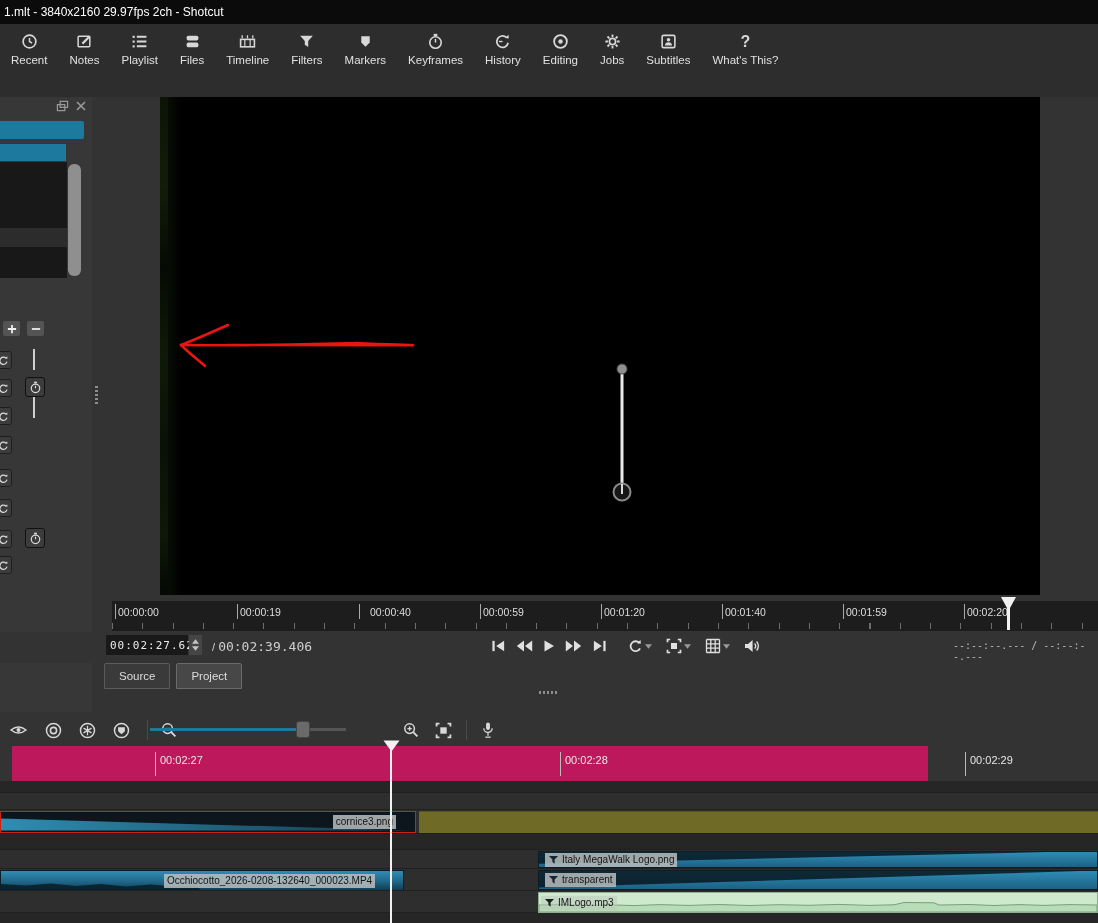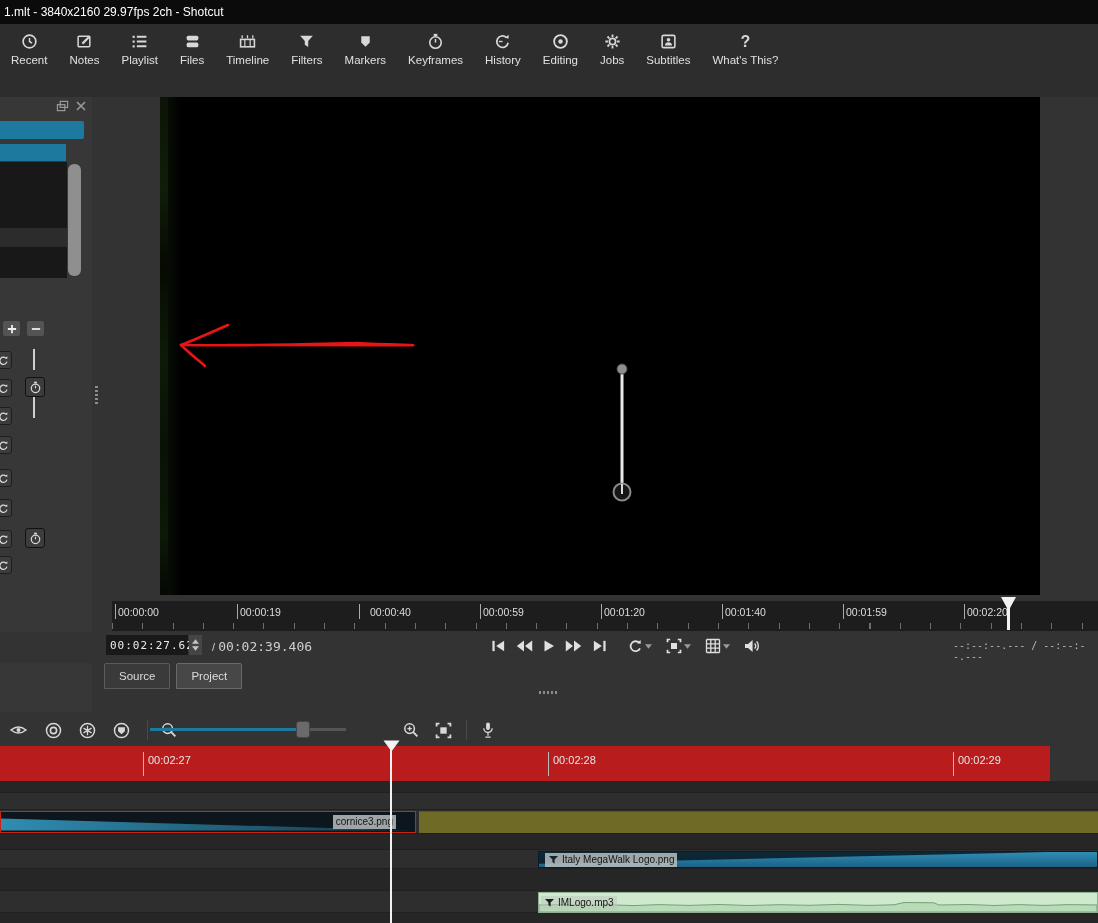--- a/index.html
+++ b/index.html
@@ -32,21 +32,21 @@
   
   .transport{left:0;top:632px;width:1098px;height:31px;background:#333}
   .tbtn{display:flex;align-items:center;justify-content:center;height:24px;padding:0 5px}
   .caret{margin-left:2px}
   .tabs{left:104px;top:663px;height:26px;display:flex;gap:6px}
   .tab{border:1px solid #5b5b5b;background:#3a3a3a;color:#ddd;font-size:11.5px;display:flex;
        align-items:center;justify-content:center;padding:0 14px;border-radius:2px 2px 0 0}
   .tab.active{background:#474747;border-color:#6a6a6a}
   
   .ttoolbar{left:0;top:714px;width:1098px;height:32px;background:#333;display:flex;align-items:center}
-  .truler{left:0;top:746px;width:1050px;height:35px;background:#b91c1c}
+  .truler{left:12px;top:746px;width:916px;height:35px;background:#be185d}
   .ttick{position:absolute;top:6px;width:1px;height:24px;background:#bbb}
   .tlabel{position:absolute;top:8px;font-size:11px;color:#e6e6e6;white-space:nowrap}
   .trackarea{left:0;top:781px;width:1098px;height:142px;background:#262626}
   .trackrow{position:absolute;left:0;width:1098px;background:#2e2e2e;border-top:1px solid #202020;border-bottom:1px solid #202020;box-sizing:border-box}
   .clip{position:absolute;box-sizing:border-box;overflow:hidden}
   .pill{position:absolute;font-size:10px;color:#141414;background:rgba(186,190,190,0.85);
         padding:1px 3px;white-space:nowrap;display:flex;align-items:center;gap:3px;line-height:12px}
   .wedge{position:absolute;inset:0}
   .vdots{width:3px;height:20px;background:repeating-linear-gradient(to bottom,#8d8d8d 0 2px,transparent 2px 4px)}
   .hdots{width:18px;height:3px;background:repeating-linear-gradient(to right,#8d8d8d 0 2px,transparent 2px 4px)}
@@ -535,20 +535,39 @@
         <div class="wedge" style="background:rgba(8,22,32,0.85);clip-path:polygon(0 0,91% 0,0 78%)"></div>
         <span class="pill" style="left:6px;top:1px">
           <svg width="11" height="10" viewBox="0 0 12 11">
               <path d="M1 1h10L7.2 5v4.6L4.8 7.8V5Z" fill="#13262f"></path>
             </svg>
           <span>Italy MegaWalk Logo.png</span>
         </span>
       </div>
     </div>
 
+    <div class="trackrow" style="top:87px;height:23px">
+      <div class="clip" style="left:0;top:1px;width:404px;height:21px;background:linear-gradient(to bottom,#2f8db4 0%,#20678a 55%,#123c52 100%);border:1px solid #0a1d28">
+        <svg class="abs" style="left:0;bottom:0" width="404" height="9" viewBox="0 0 404 9" preserveAspectRatio="none">
+          <path d="M0 3 L25 4.5 50 2.5 75 5 100 3 125 5.5 150 3.5 175 5.8 195 4.5 200 9 0 9Z" fill="rgba(8,26,34,0.8)"></path>
+        </svg>
+        <span class="pill" style="left:163px;top:3px">
+            <span>Occhiocotto_2026-0208-132640_000023.MP4</span>
+          </span>
+      </div>
+      <div class="clip" style="left:538px;top:1px;width:560px;height:20px;background:linear-gradient(to bottom,#2f8db4,#1c6186);border:1px solid #0a1d28">
+        <div class="wedge" style="background:rgba(8,22,32,0.85);clip-path:polygon(0 0,97% 0,0 92%)"></div>
+        <span class="pill" style="left:6px;top:2px">
+          <svg width="11" height="10" viewBox="0 0 12 11">
+              <path d="M1 1h10L7.2 5v4.6L4.8 7.8V5Z" fill="#13262f"></path>
+            </svg>
+          <span>transparent</span>
+        </span>
+      </div>
+    </div>
 
     <div class="trackrow" style="top:109px;height:23px">
       <div class="clip" style="left:538px;top:1px;width:560px;height:21px;background:#cfe9cf;border:1px solid #8fae8f">
         <svg class="abs" style="left:0;top:0" width="558" height="19" viewBox="0 0 558 19" preserveAspectRatio="none">
           <path d="M0 12 L25 11.5 45 12.5 70 11.8 95 12.6 120 11.6 150 12.4 180 11.5 210 12.5 240 11.7 270 12.3 300 11.4 330 12.4 355 11.8 365 9.5 395 9.8 400 12 430 11.5 455 12.5 480 11.6 505 12.4 530 11.6 558 12 V19 H0 Z" fill="#b7dcb7" stroke="#75a375" stroke-width="1"></path>
         </svg>
         <span class="pill" style="left:2px;top:3px;background:rgba(190,200,190,0.55)">
           <svg width="11" height="10" viewBox="0 0 12 11">
               <path d="M1 1h10L7.2 5v4.6L4.8 7.8V5Z" fill="#16231a"></path>
             </svg>

